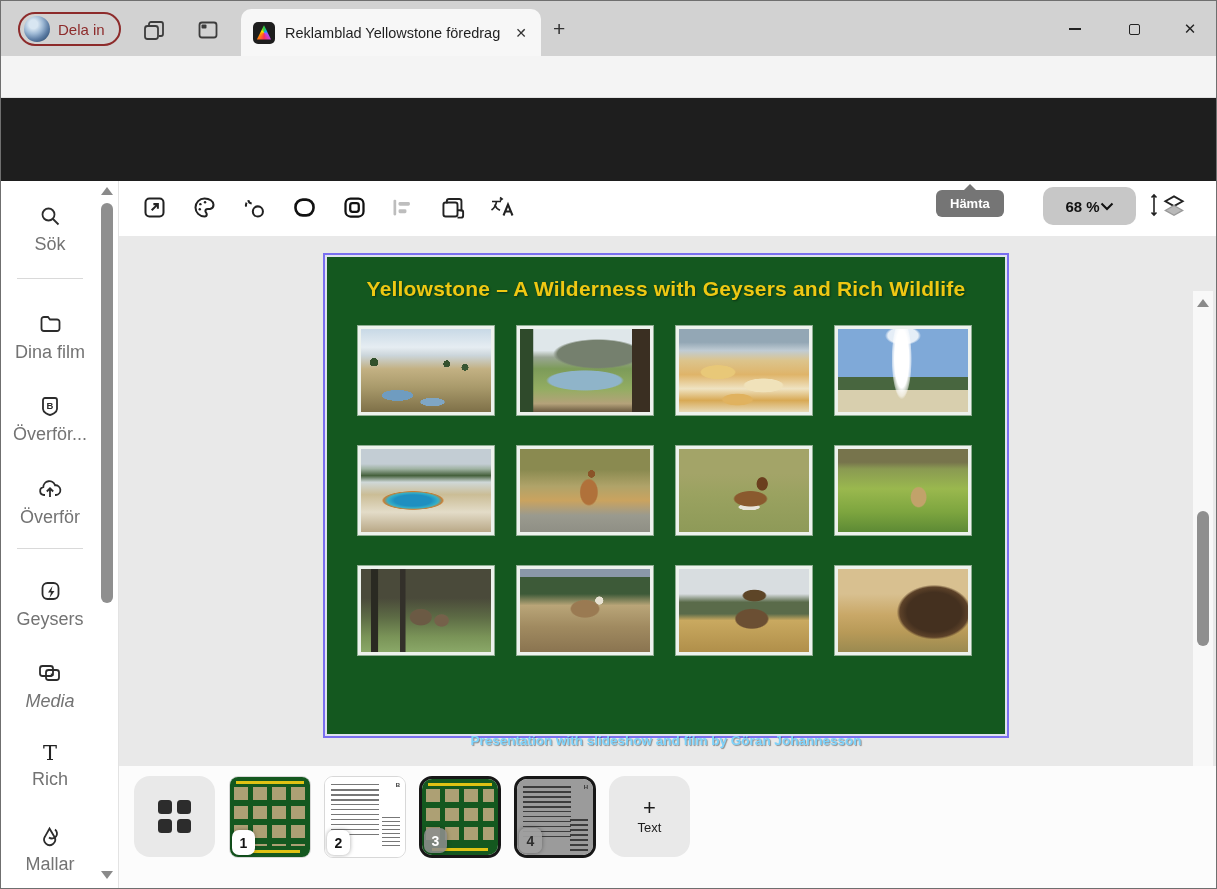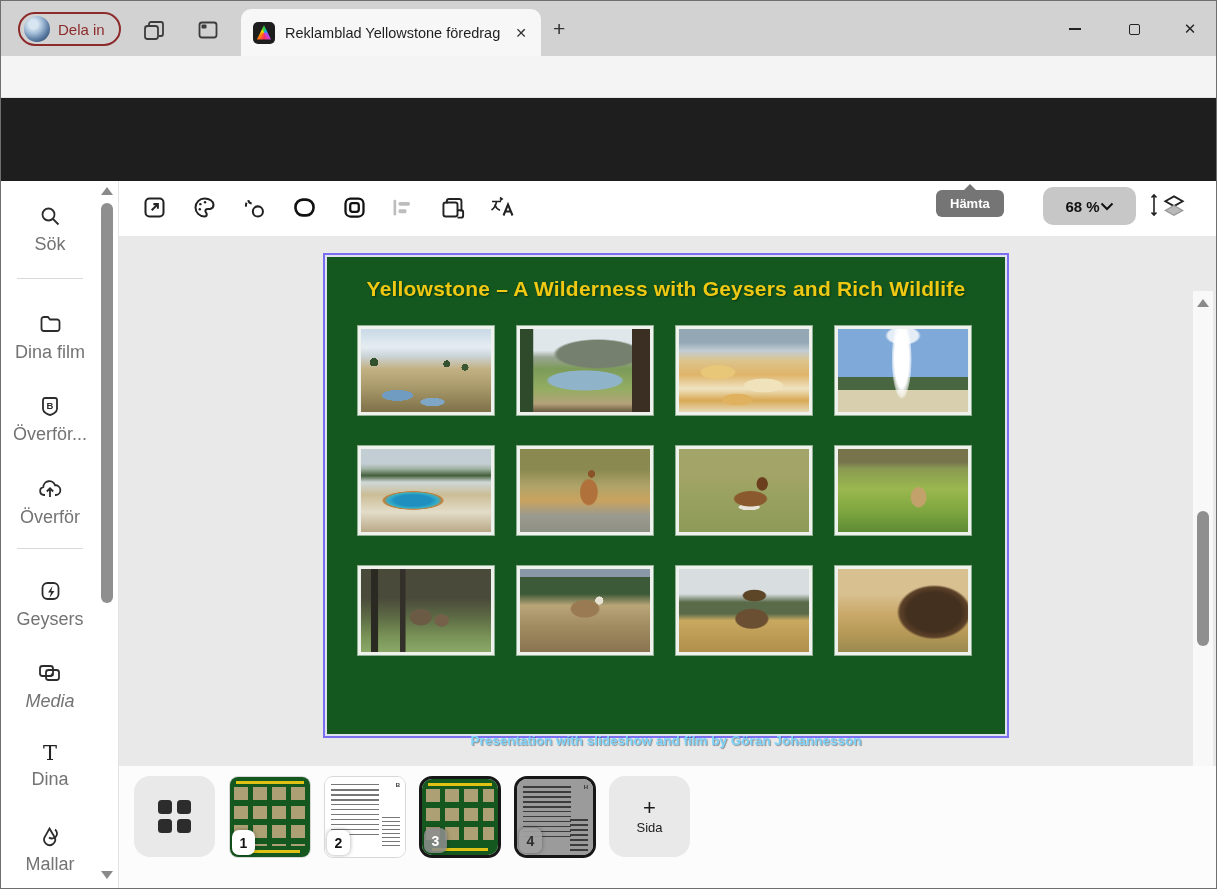--- a/index.html
+++ b/index.html
@@ -437,21 +437,21 @@
             <svg width="26" height="24" viewBox="0 0 26 24" fill="none" stroke="#2c2c2c" stroke-width="1.8">
               <rect x="3" y="5" width="13" height="10" rx="2.5"></rect>
               <rect x="9" y="9" width="13" height="10" rx="2.5"></rect>
               <path d="M13.8 12.2l3.4 1.8-3.4 1.8z" fill="#2c2c2c" stroke="none"></path>
             </svg>
           </span>
         <span class="sb-label">Media</span>
       </div>
       <div class="sb-item" style="top:562px;">
         <span class="t-ico">T</span>
-        <span class="sb-label">Dina</span>
+        <span class="sb-label">Rich</span>
       </div>
       <div class="sb-item" style="top:643px;">
         <span>
             <svg width="25" height="24" viewBox="0 0 24 24" fill="none" stroke="#2c2c2c" stroke-width="1.8">
               <path d="M11 4.5l5 8.5a5.5 5.5 0 1 1-9.5-.4z"></path>
               <path d="M10.5 13.5a5 5 0 1 0 6-8"></path>
             </svg>
           </span>
         <span class="sb-label">Mallar</span>
       </div>
@@ -605,17 +605,17 @@
       <div class="mini-text gray">
         <span class="mini-lines"></span>
           <span class="mini-lines2"></span>
         <span class="corner-letter">H</span>
       </div>
       <span class="pbadge gray-dark">4</span>
     </div>
 
     <div class="add-page" style="left:490px;">
       <b>+</b>
-      <span>Sida</span>
+      <span>Text</span>
     </div>
   </div>
 
 </div>
 
 </body></html>

